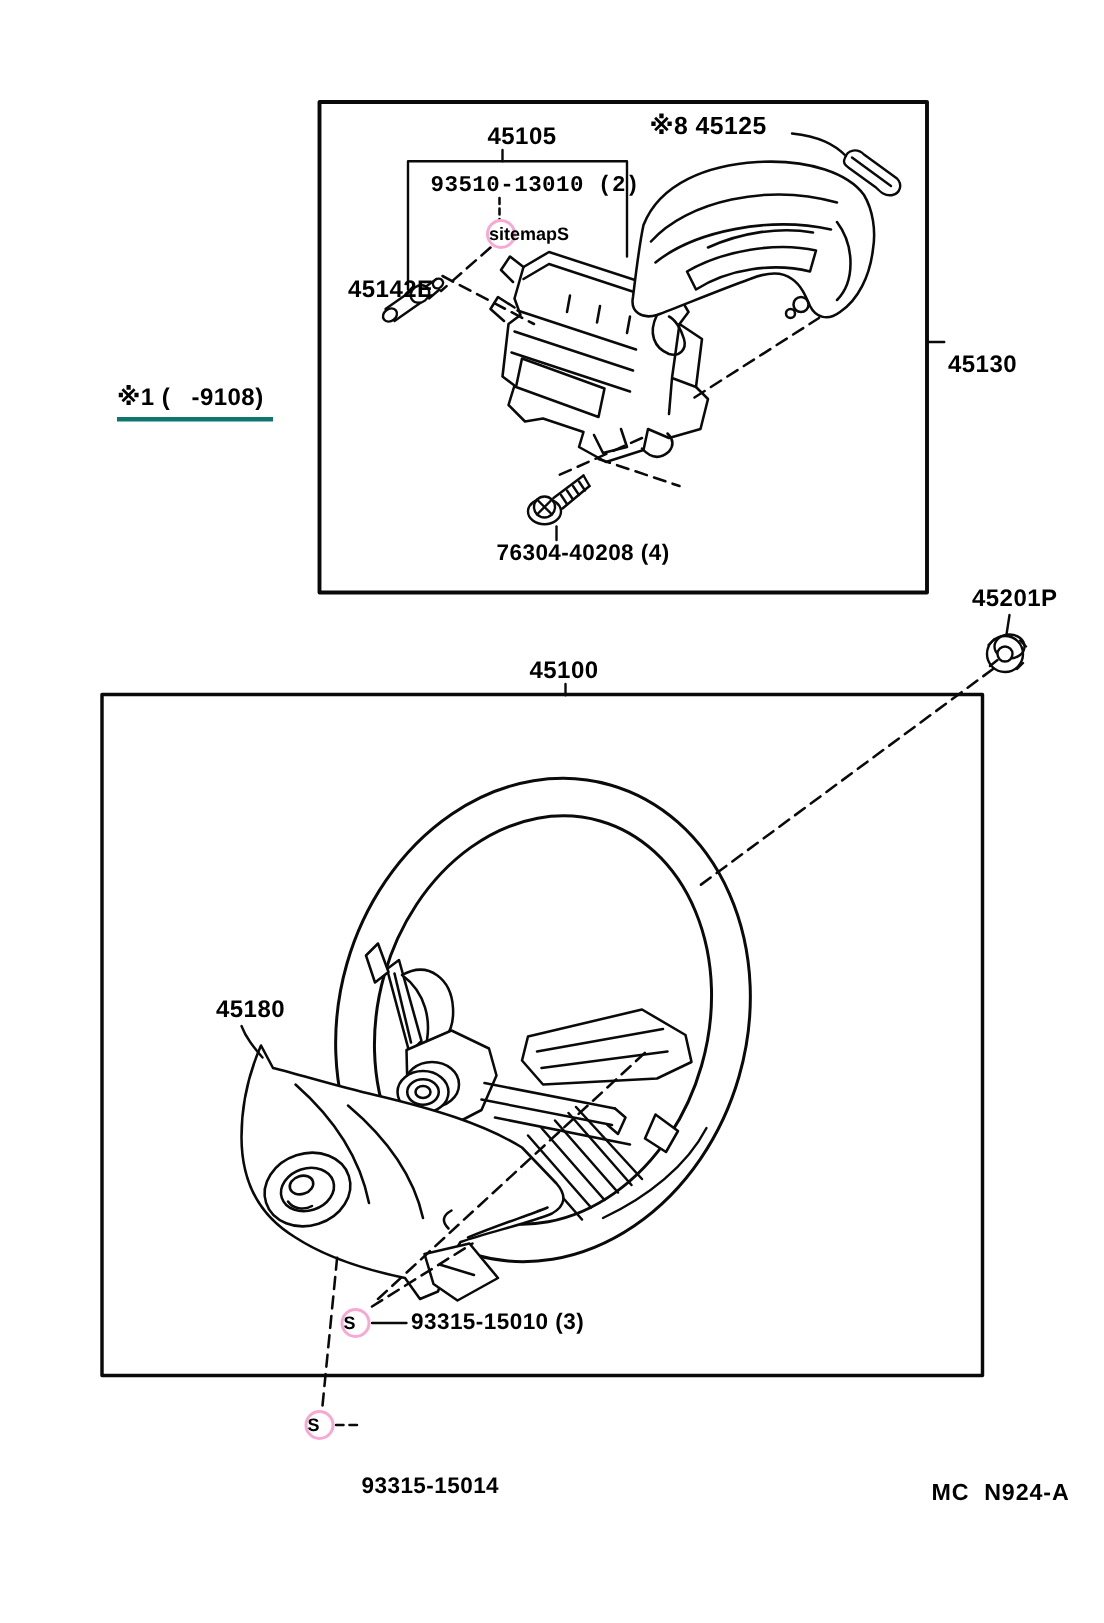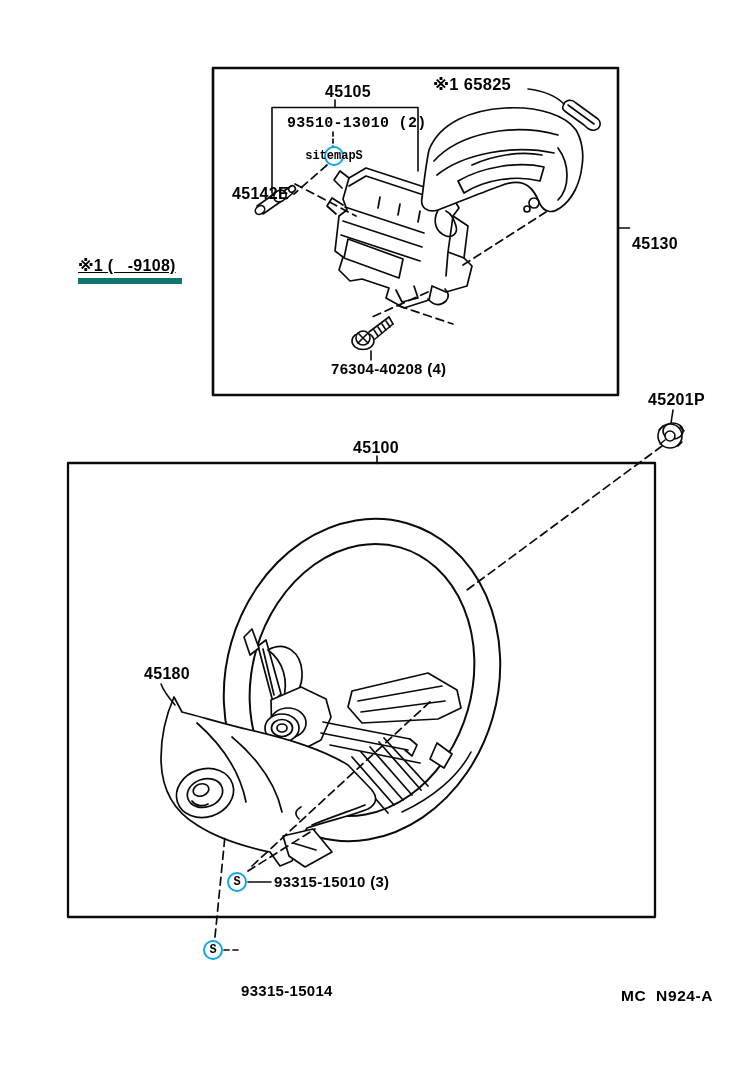--- a/index.html
+++ b/index.html
@@ -9,28 +9,27 @@
     overflow:hidden;
   }
   #stage{position:absolute;left:0;top:0;width:736px;height:826px;}
   svg{position:absolute;left:0;top:0;}
   .lbl{
     position:absolute;font-weight:700;font-size:16px;line-height:1;
     letter-spacing:0.3px;white-space:pre;color:#000;
   }
   .lbl.small{font-size:15px;}
   .note{
-    border-bottom:6px solid #0f766e;padding:0 6px 4px 0;text-decoration:underline;
+    border-bottom:3px solid #0f766e;padding:0 6px 4px 0;
   }
   .smark{
-    position:absolute;width:20px;height:20px;border:2px solid #0ea5e9;
+    position:absolute;width:20px;height:20px;border:2px solid #f9a8d4;
     border-radius:50%;box-sizing:border-box;display:flex;align-items:center;
-    justify-content:center;font-weight:700;font-size:12px;line-height:1;
+    font-weight:700;font-size:12px;line-height:1;
     background:#fff;
-    font-family:Liberation Mono, monospace;
   }
   .doccode{
     position:absolute;font-weight:700;font-size:15.5px;letter-spacing:0.6px;
     white-space:pre;
   }
 </style>
 </head>
 <body>
 
 <div id="stage">
@@ -173,21 +172,21 @@
   <div class="lbl" style="left:325px;top:84px;">45105</div>
 
   <div class="lbl small" style="left:287px;top:116px;font-family:Liberation Mono, monospace;">93510-13010 (2)</div>
 
   <div class="lbl" style="left:232px;top:150px;margin-top:36px;">45142E</div>
 
   <div class="smark" style="left:324px;top:146px;">
 sitemap       <span>S</span>
   </div>
 
-  <div class="lbl" style="left:433px;top:76px;font-size:16.5px;">※1 65825</div>
+  <div class="lbl" style="left:433px;top:76px;font-size:16.5px;">※8 45125</div>
 
   <div class="lbl" style="left:632px;top:220px;margin-top:16px;">45130</div>
 
   <div class="lbl note" style="left:78px;top:258px;">※1 (   -9108)</div>
 
   <div class="lbl small" style="left:331px;top:361px;">76304-40208 (4)</div>
 
   <div class="lbl" style="left:353px;top:440px;">45100</div>
 
   <div class="lbl" style="left:648px;top:392px;">45201P</div>

